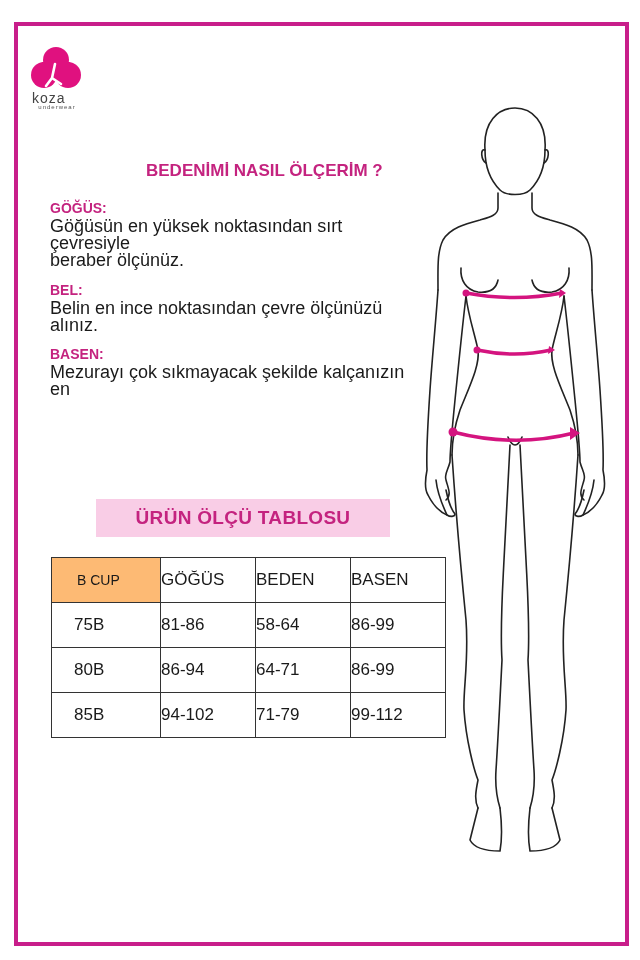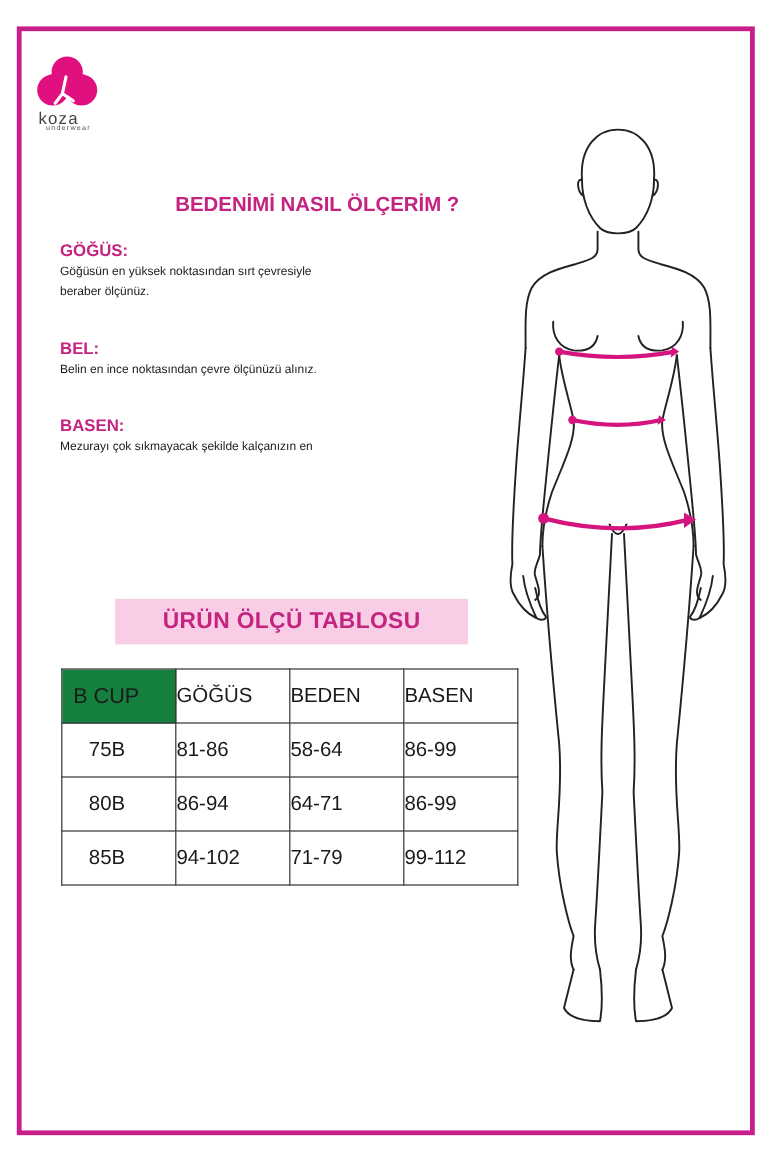--- a/index.html
+++ b/index.html
@@ -23,38 +23,38 @@
     font-size: 6px; letter-spacing: 1px; color: #555; line-height: 7px;
   }
   .title {
     position: absolute; left: 106px; top: 161px;
     font-size: 17px; font-weight: bold; color: #c4237f; white-space: nowrap; margin-left: 40px;
   }
   .sec-label {
     position: absolute; left: 50px; font-size: 14px; font-weight: bold; color: #c4237f;
   }
   .sec-text {
-    position: absolute; left: 50px; font-size: 10px; line-height: 17px; color: #1a1a1a; width: 360px;
+    position: absolute; left: 50px; font-size: 18px; line-height: 17px; color: #1a1a1a; width: 360px;
   }
   .table-title {
     position: absolute; left: 96px; top: 499px; width: 294px; height: 38px;
     background: #f9cde6; color: #c4237f; font-weight: bold; font-size: 19px;
     display: flex; align-items: center; justify-content: center; letter-spacing: 0.3px;
   }
   table.size {
     position: absolute; left: 51px; top: 557px; border-collapse: collapse;
     font-size: 17px; color: #1a1a1a;
   }
   table.size td {
     border: 1.5px solid #333; height: 44px; text-align: left; padding: 0;
   }
   table.size td.c1 { width: 94px; }
   table.size td.c2 { width: 94px; }
   table.size td.c3 { width: 94px; }
-  table.size td.hdr0 { background: #15803d; font-size: 18px; text-align: left; padding-left: 9px; width: 83px; }
+  table.size td.hdr0 { background: #fdba74; font-size: 14px; text-align: left; padding-left: 25px; width: 83px; }
   table.size td.rowlabel { text-align: left; padding-left: 22px; width: 72px; }
 </style>
 </head>
 <body>
 
 <div class="frame"></div>
 
 <svg class="logo" viewBox="0 0 56 72">
   <g fill="#e0117f">
     <circle cx="28" cy="18" r="13"></circle>

